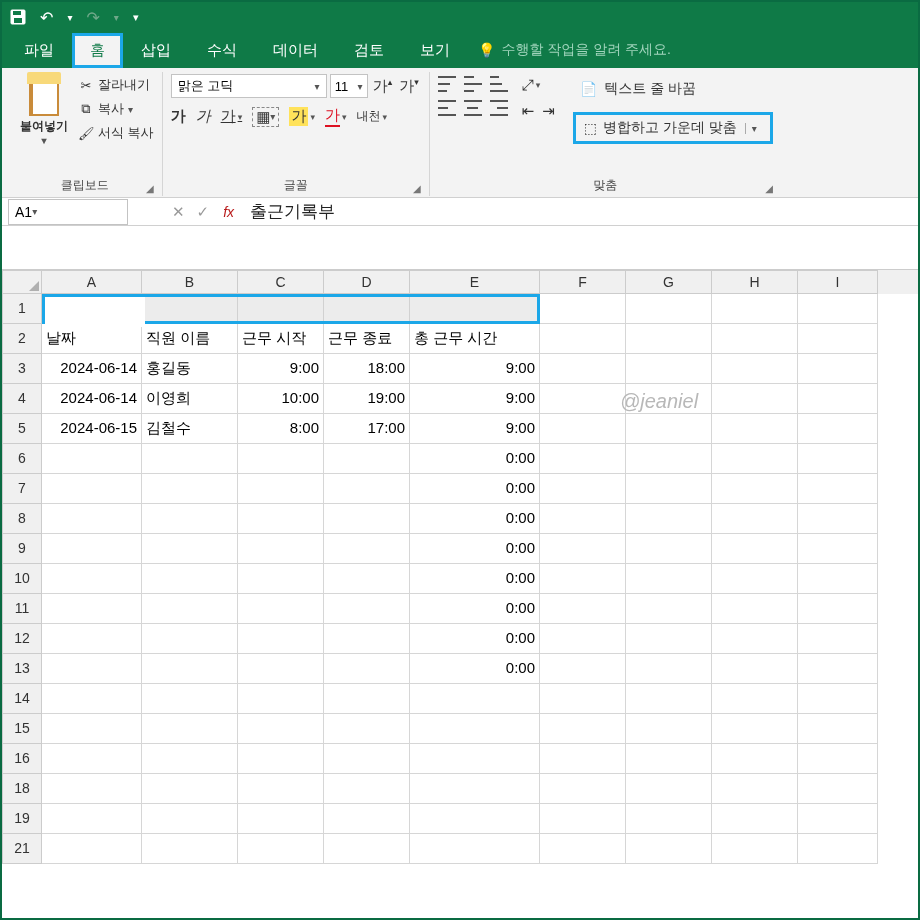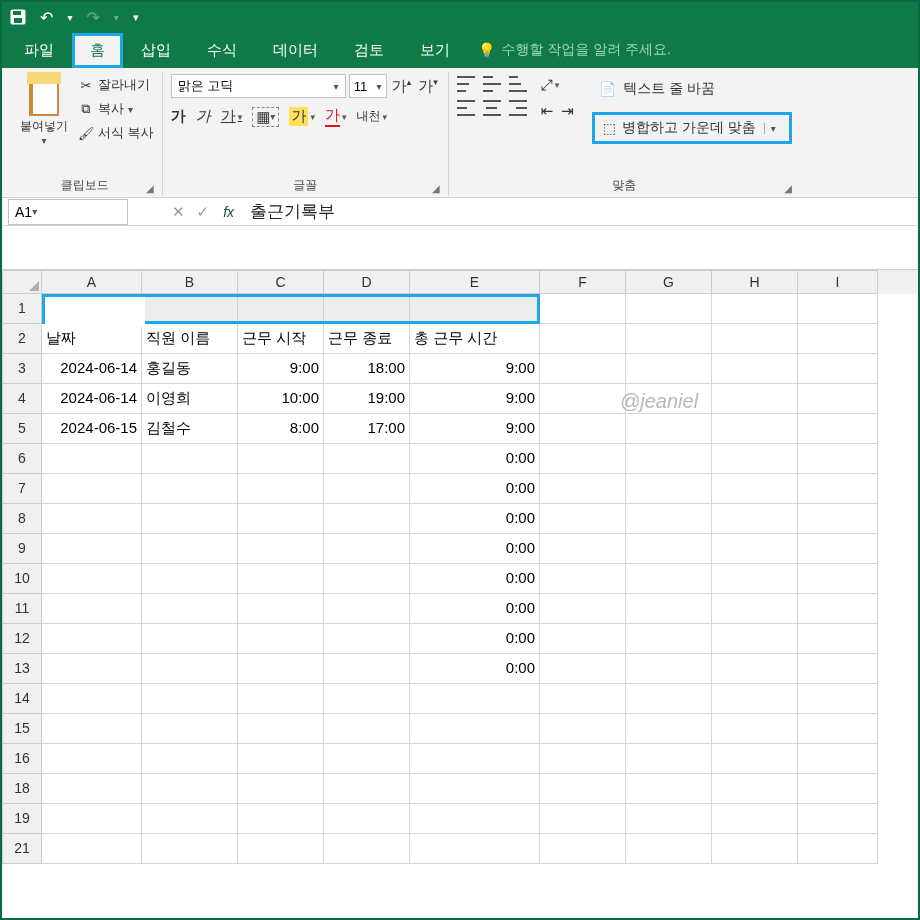--- a/index.html
+++ b/index.html
@@ -80,36 +80,36 @@
   position: absolute;
   right: 0;
   bottom: 2px;
   font-size: 10px;
   color: #777;
   cursor: pointer;
 }
 .paste-btn {
   display: flex; flex-direction: column; align-items: center;
   padding: 0 4px; cursor: pointer;
-  font-size: 12px; color: #333;
+  font-size: 12px; color: #333; font-weight: bold;
 }
 .paste-icon {
   width: 34px; height: 44px;
   background: linear-gradient(#f8d97a,#f8d97a) 0 0/34px 12px no-repeat,
               linear-gradient(#fff,#fff) 6px 8px/24px 34px no-repeat,
               linear-gradient(#c98b3a,#c98b3a) 2px 4px/30px 40px no-repeat;
   border-radius: 2px;
   margin-bottom: 2px;
 }
 .clip-actions { display:flex; flex-direction: column; gap: 6px; padding-top: 4px;}
 .clip-item { display:flex; align-items:center; gap:4px; font-size:13px; color:#333; cursor:pointer;}
 .clip-item .ic { width:16px; display:inline-block; text-align:center;}
 .font-row { display:flex; align-items:center; gap:3px; margin-bottom:8px;}
 .font-name {
-  width:175px; height:24px; border:1px solid #c3c3c3; background:#fff;
+  width:156px; height:24px; border:1px solid #c3c3c3; background:#fff;
   padding:0 6px; font-size:13px; display:flex; align-items:center; justify-content:space-between;
 }
 .font-size {
   width:38px; height:24px; border:1px solid #c3c3c3; background:#fff;
   padding:0 4px; font-size:13px; display:flex; align-items:center; justify-content:space-between;
 }
 .incdec { font-size:15px; color:#333; padding:0 2px; cursor:pointer;}
 .font-btns { display:flex; align-items:center; gap:10px;}
 .fb { font-size:15px; color:#333; cursor:pointer; display:inline-flex; align-items:center;}
 .fb.small-drop::after { content:"▾"; font-size:9px; margin-left:2px; color:#555;}
@@ -135,21 +135,21 @@
   height:28px; display:flex; align-items:center; border-bottom:1px solid #d0d0d0;
   background:#fff;
 }
 .namebox {
   width:120px; height:26px; border:1px solid #c3c3c3; margin:0 6px;
   display:flex; align-items:center; justify-content:flex-start; padding:0 6px;
   font-size:14px;
 }
 .fx-sep { width:30px;}
 .fx-btns { display:flex; align-items:center; gap:12px; color:#999; font-size:15px; padding:0 8px;}
-.fx-label { font-style:italic; color:#14532d; font-size:14px; padding:0 6px;}
+.fx-label { font-style:italic; color:#b91c1c; font-size:14px; padding:0 6px;}
 .formula-val { font-size:17px; padding:0 10px; color:#222;}
 .formula-band { height:44px; border-bottom:1px solid #ccc; background:#fff;}
 .sheet { position:relative; }
 .col-headers { display:flex; height:24px; background:#f0f0f0;}
 .corner { width:40px; border:1px solid #ccc; background:#f0f0f0; position:relative;}
 .corner::after {
   content:""; position:absolute; right:2px; bottom:2px;
   border-left:10px solid transparent; border-bottom:10px solid #b0b0b0;
 }
 .col-h {

